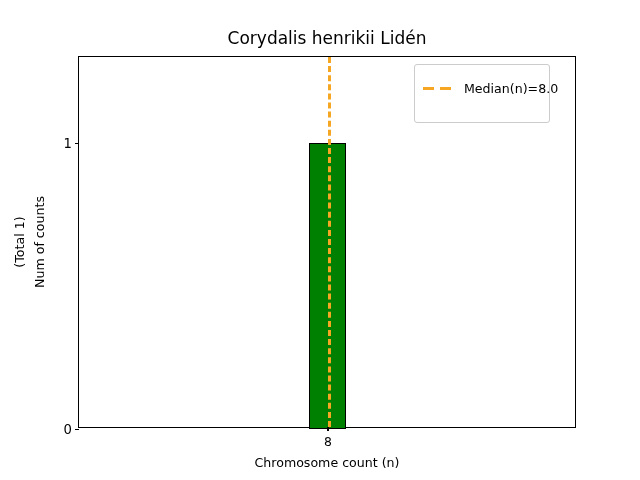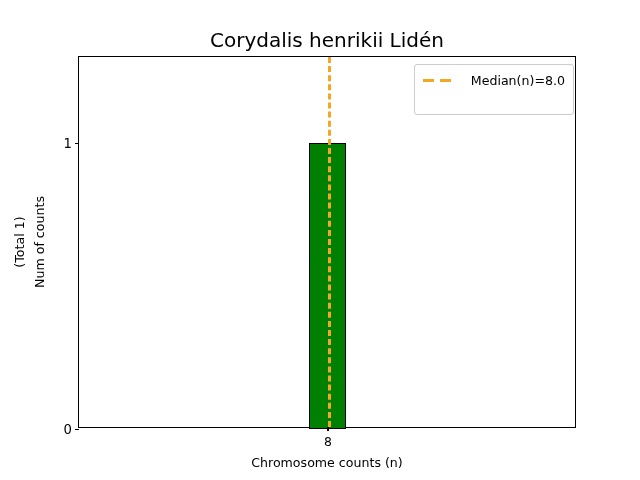--- a/index.html
+++ b/index.html
@@ -23,21 +23,21 @@
     background: #ffffff;
   }
 
   
   #chart-title {
     position: absolute;
     left: 78px;
     top: 28px;
     width: 498px;
     text-align: center;
-    font-size: 20px;
+    font-size: 17px;
     color: #000000;
     white-space: nowrap;
   }
 
   
   #plot-area {
     position: absolute;
     left: 78px;
     top: 56px;
     width: 498px;
@@ -141,26 +141,26 @@
     white-space: nowrap;
     text-align: center;
   }
   #ylabel .yl-line { display: block; }
 
   
   #legend {
     position: absolute;
     left: 413px;
     top: 63px;
-    width: 160px;
+    width: 136px;
     border: 1px solid #cccccc;
     border-radius: 3px;
     background: rgba(255,255,255,0.92);
     box-sizing: border-box;
-    padding: 6px 8px 7px 8px;
+    padding: 14px 8px 7px 8px;
   }
   .legend-row {
     display: flex;
     align-items: center;
     height: 18px;
   }
   .legend-swatch {
     width: 34px;
     height: 18px;
     position: relative;
@@ -226,15 +226,15 @@
         </span>
         <span class="legend-text">Median(n)=8.0</span>
       </div>
       <div class="legend-row second">
         <span class="legend-swatch"></span>
       </div>
     </div>
 
   </div>
 
-  <div id="xlabel">Chromosome counts (n)</div>
+  <div id="xlabel">Chromosome count (n)</div>
 
 </div>
 
 </body></html>

